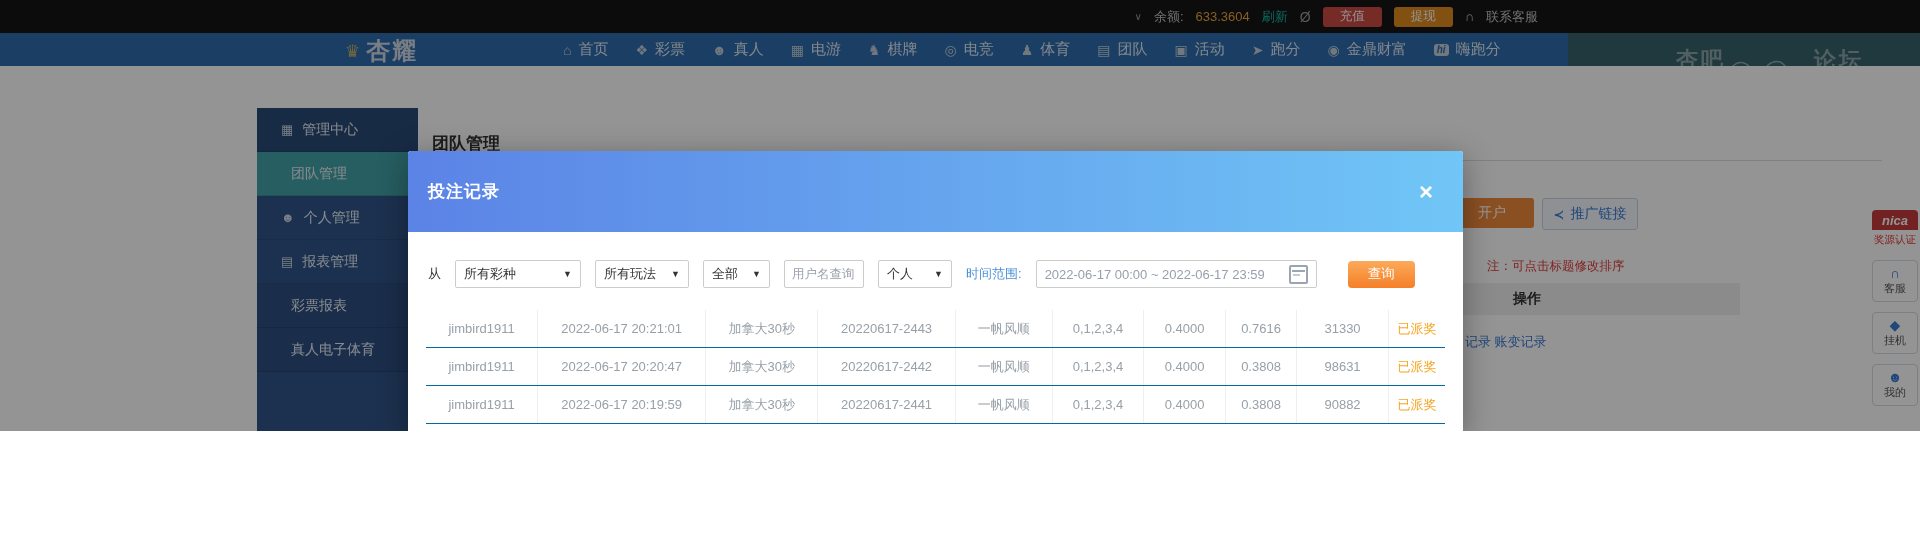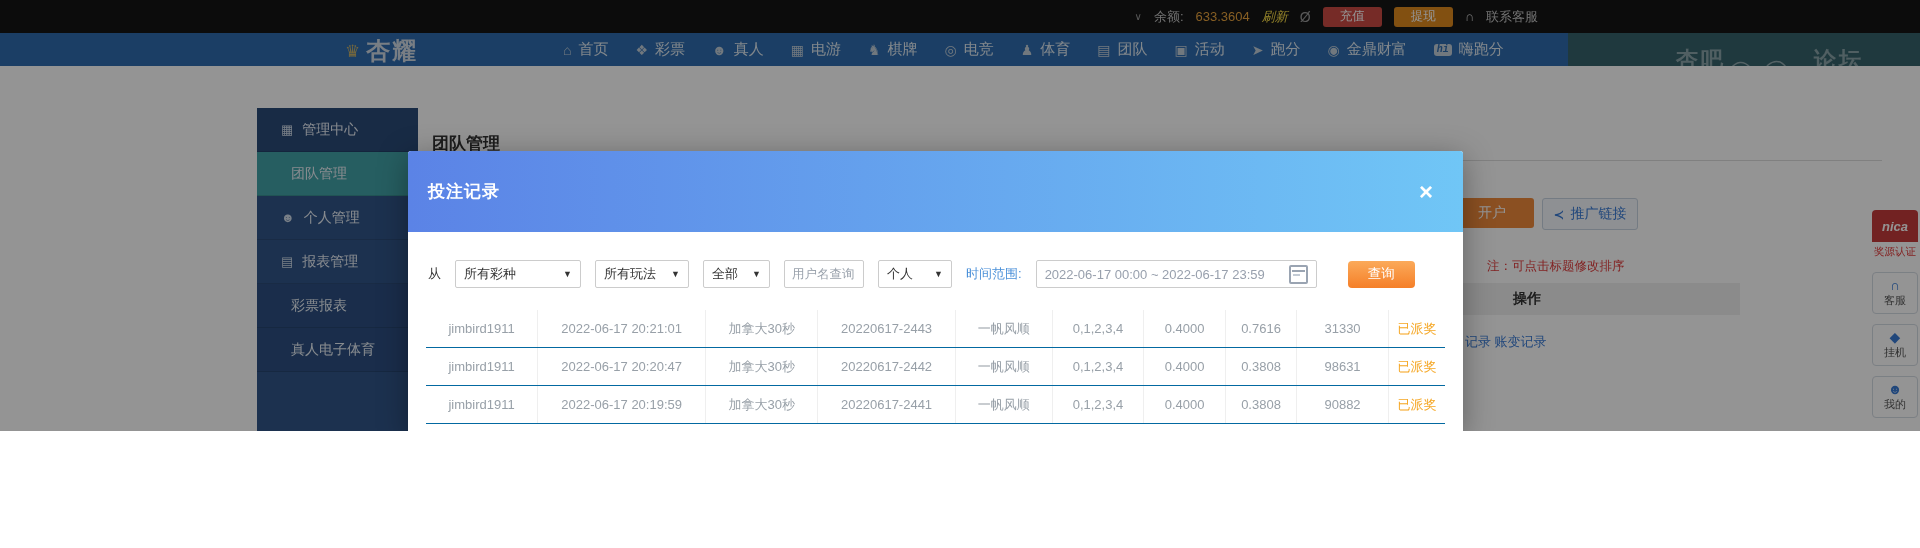--- a/index.html
+++ b/index.html
@@ -10,38 +10,38 @@
   
   .topbar{position:absolute;left:0;top:0;width:1920px;height:33px;background:#161616;
     font-size:13px;color:#c2c2c2;}
   .topbar-left{position:absolute;left:375px;top:0;height:33px;display:flex;align-items:center;gap:18px;}
   .mail-icon{position:relative;color:#cfcfcf;font-size:14px;}
   .mail-icon:after{content:"";position:absolute;right:-3px;top:-1px;width:6px;height:6px;border-radius:50%;background:#e03b3b;}
   .logout-link{color:#d8d8d8;text-decoration:underline;cursor:pointer;}
   .topbar-right{position:absolute;right:382px;top:0;height:33px;display:flex;align-items:center;gap:12px;}
   .caret{font-size:10px;color:#9a9a9a;}
   .balance-val{color:#e8a33d;}
-  .refresh{color:#fde047;cursor:pointer;font-style:italic;}
+  .refresh{color:#14b8a6;cursor:pointer;}
   .eye-slash{color:#9a9a9a;font-size:14px;cursor:pointer;}
   .tb-btn{height:20px;padding:0 17px;border-radius:3px;color:#fff;font-size:12.5px;
     display:flex;align-items:center;cursor:pointer;}
   .tb-btn.recharge{background:#cc4a44;}
   .tb-btn.withdraw{background:#e08a1e;}
   .headset-icon{color:#c2c2c2;font-size:13px;}
 
   
   .navbar{position:absolute;left:0;top:33px;width:1568px;height:33px;background:#2f6cae;}
   .logo{position:absolute;left:345px;top:35px;display:flex;align-items:center;gap:6px;}
   .logo-crown{color:#c9b26a;font-size:17px;}
   .logo-text{color:#cfd9e4;font-size:24px;font-weight:bold;letter-spacing:2px;}
   .nav-items{position:absolute;left:563px;top:33px;height:33px;display:flex;align-items:center;gap:27px;}
   .nav-item{display:flex;align-items:center;gap:7px;color:#dfe8f0;font-size:15px;cursor:pointer;white-space:nowrap;}
   .nav-ico{color:#c3cfda;font-size:14px;}
   .nav-ico.hi{font-size:10px;font-weight:bold;background:#c3cfda;color:#2f6cae;border-radius:3px;
-    padding:1px 3px;line-height:1;font-style:italic;font-family:Liberation Mono, monospace;}
+    padding:1px 3px;line-height:1;font-style:italic;}
 
   
   .teal{position:absolute;left:1568px;top:33px;width:352px;height:52px;background:#36626b;}
   .wm-word{position:absolute;top:12px;font-size:22px;font-weight:bold;color:rgba(255,255,255,0.42);letter-spacing:3px;}
   .wm-word.l{left:108px;} .wm-word.r{left:246px;}
   .wm-flourish{position:absolute;left:160px;top:22px;opacity:.45;}
   .wm-box{position:absolute;left:1648px;top:86px;width:256px;height:50px;
     border:4px solid rgba(255,255,255,0.50);border-radius:12px;background:rgba(255,255,255,0.10);
     display:flex;align-items:center;justify-content:center;
     font-size:34px;font-weight:bold;color:rgba(255,255,255,0.55);letter-spacing:1px;}
@@ -68,21 +68,21 @@
   .side-item .s-ico{font-size:13px;color:#cfdbe8;}
   .side-item.header{background:#2a4a78;}
   .side-item.selected{background:#43a3a7;padding-left:34px;}
   .side-item.sub{background:#2d4f81;padding-left:34px;}
 
   
   .overlay{position:absolute;left:0;top:0;width:1920px;height:431px;background:rgba(0,0,0,0.42);}
 
   
   .widgets{position:absolute;left:1872px;top:210px;width:46px;}
-  .widget-cert-logo{height:32px;background:#c43b3b;border-radius:4px 4px 0 0;color:#fff;
+  .widget-cert-logo{height:20px;background:#c43b3b;border-radius:4px 4px 0 0;color:#fff;
     font-weight:bold;font-style:italic;font-size:13px;display:flex;align-items:center;justify-content:center;cursor:pointer;}
   .widget-cert-label{background:#fff;border-radius:0 0 4px 4px;color:#e23b3b;font-size:10.5px;
     text-align:center;padding:3px 0;cursor:pointer;}
   .widget{margin-top:10px;height:42px;background:#fff;border:1px solid #d5dce3;border-radius:4px;
     display:flex;flex-direction:column;align-items:center;justify-content:center;
     font-size:11px;color:#555;cursor:pointer;box-sizing:border-box;}
   .widget .w-ico{color:#3a7bd5;font-size:14px;line-height:1.1;}
 
   
   .modal{position:absolute;left:408px;top:151px;width:1055px;height:281px;background:#fff;

